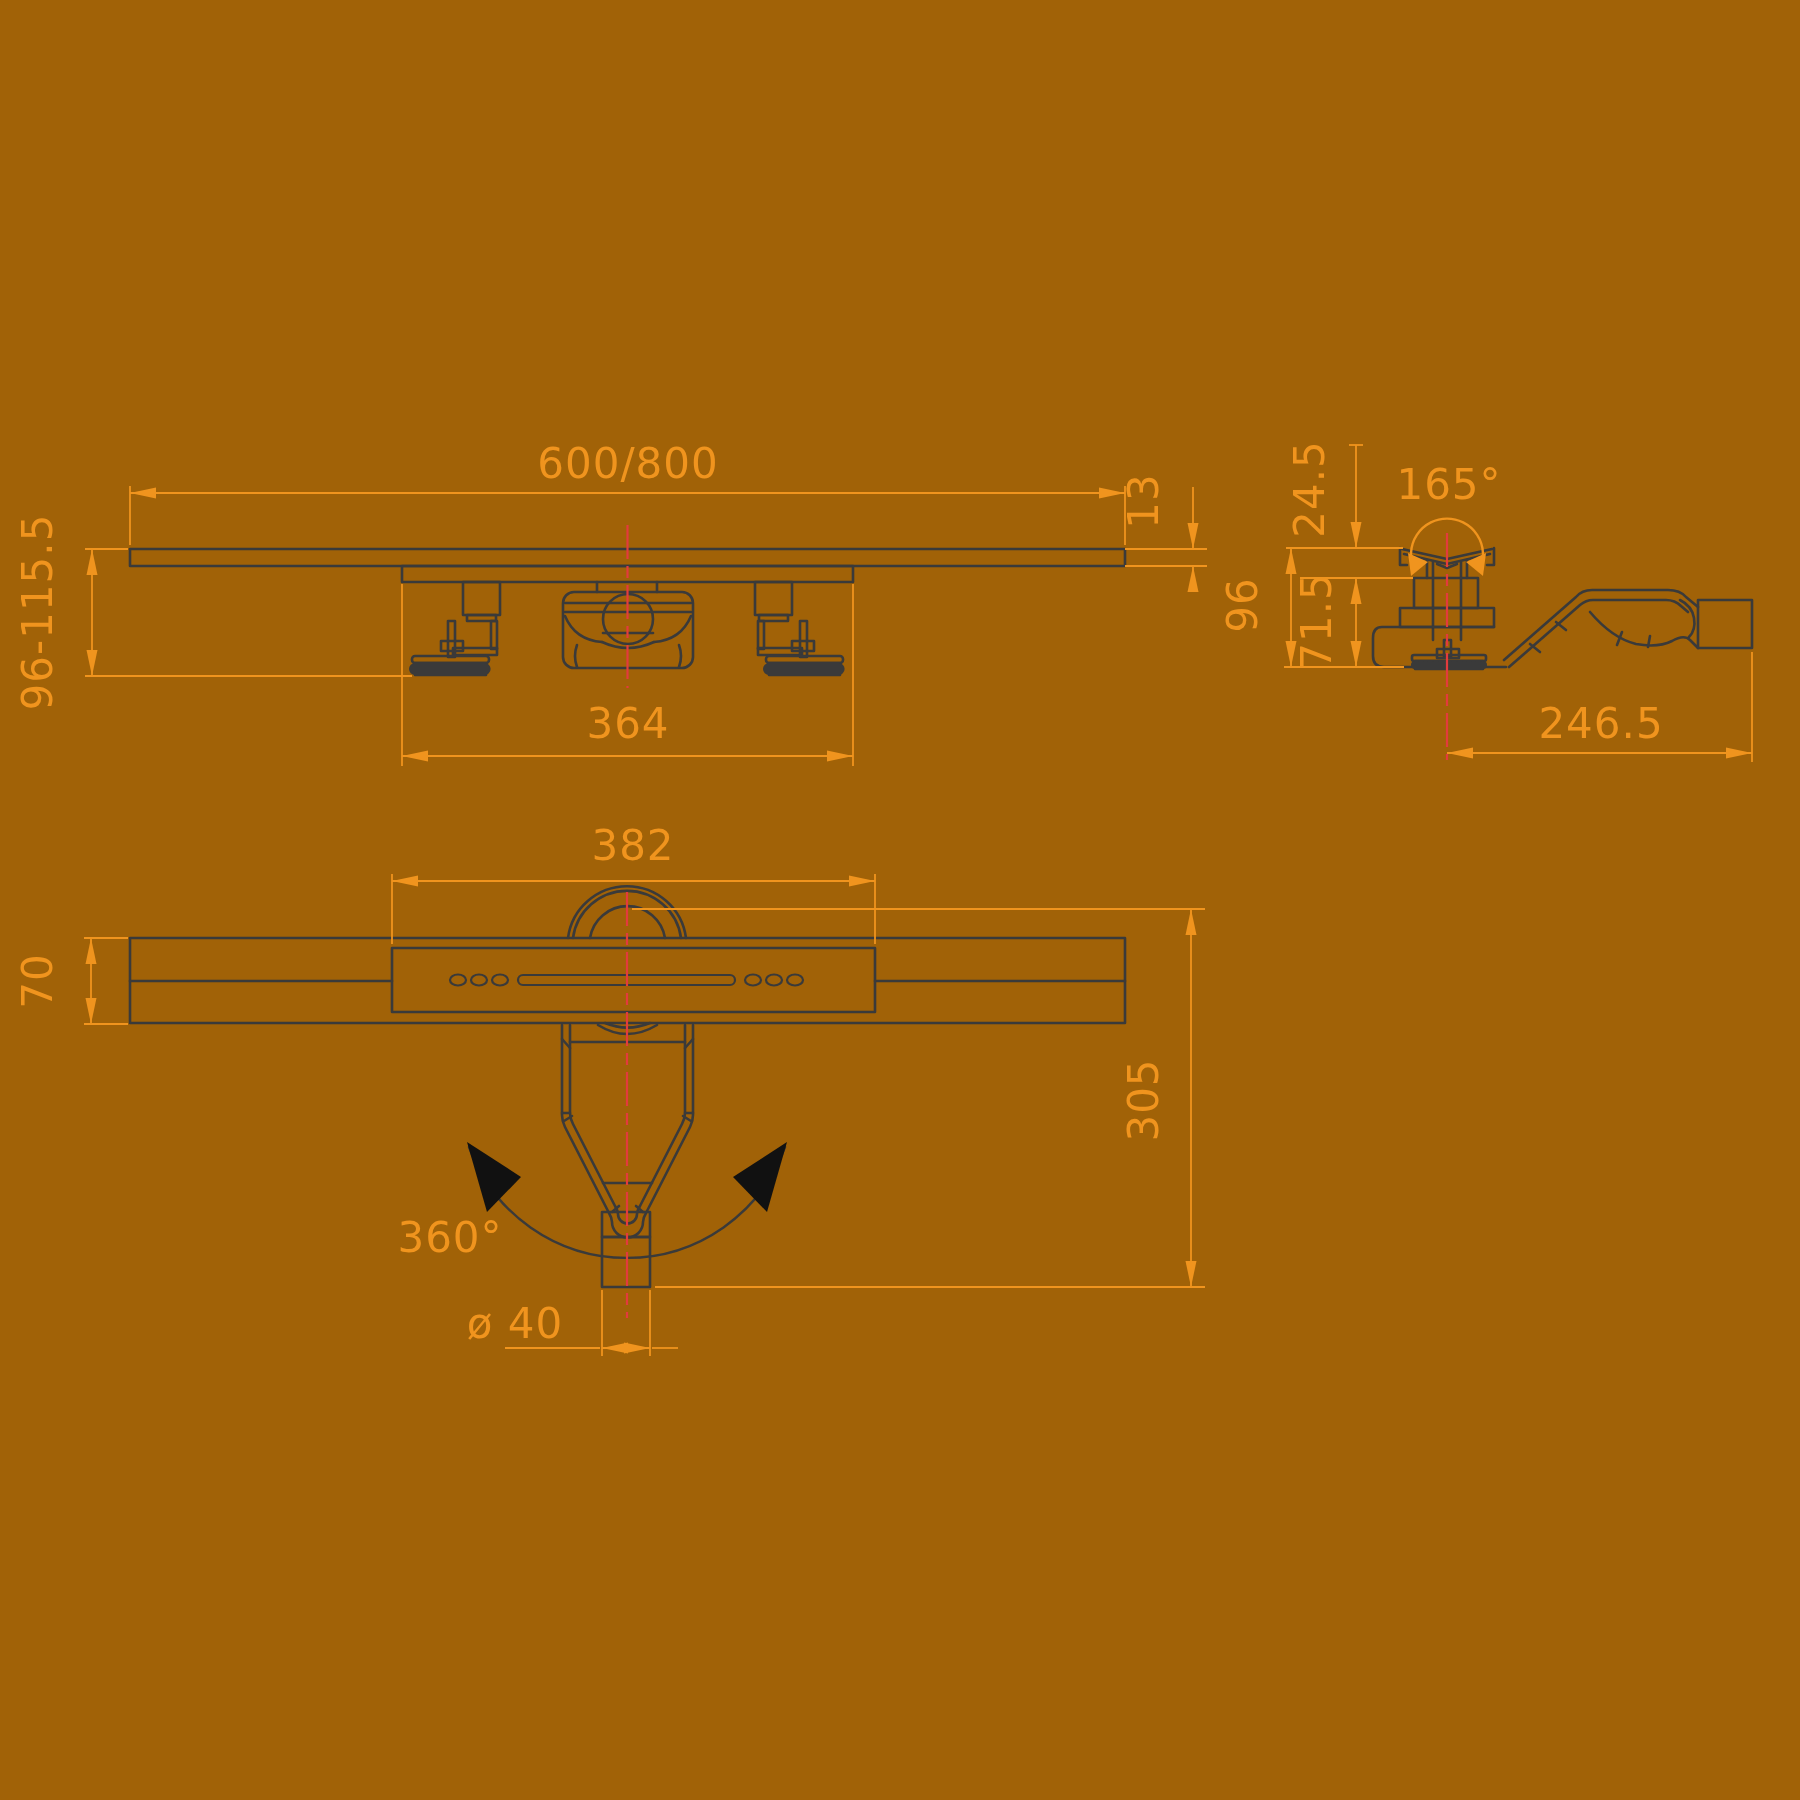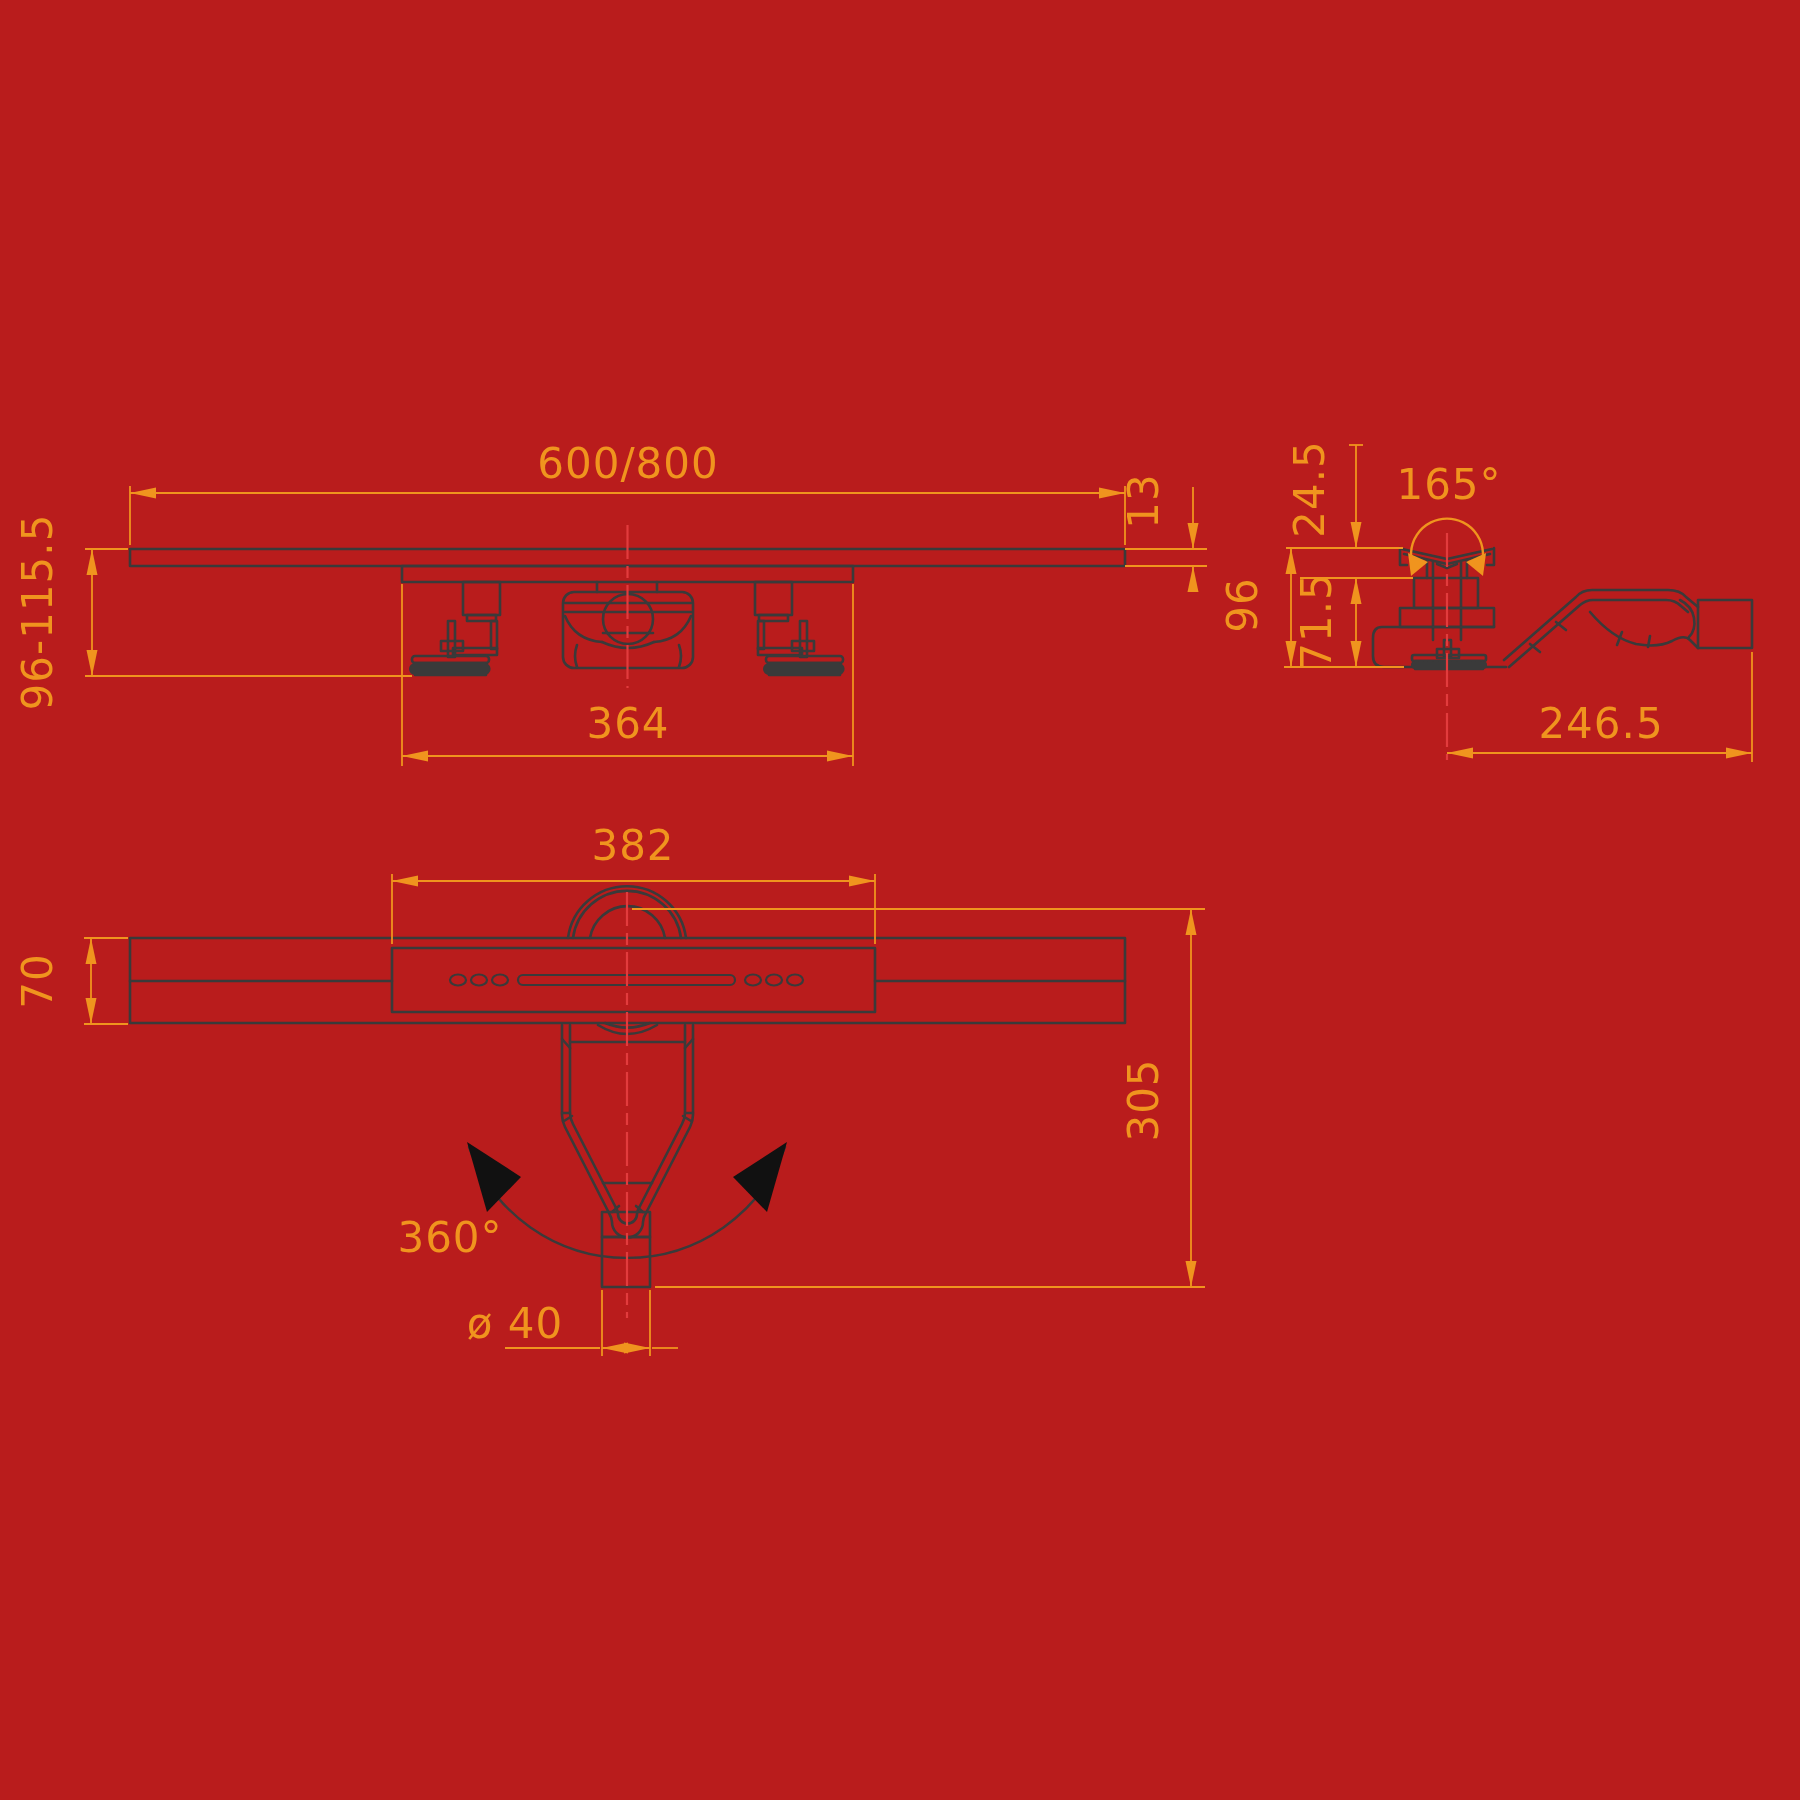--- a/index.html
+++ b/index.html
@@ -1,16 +1,16 @@
 <!DOCTYPE html>
 <html><head>
 <meta charset="utf-8">
 <style>
   html,body{margin:0;padding:0;background:#ffffff;}
-  .page{width:1800px;height:1800px;background:#b91c1c;position:relative;margin:0 auto;
+  .page{width:1800px;height:1800px;background:#a16207;position:relative;margin:0 auto;
         font-family:"DejaVu Sans","Liberation Sans",sans-serif;}
   svg{display:block;}
   text{font-family:"DejaVu Sans","Liberation Sans",sans-serif;font-size:42px;letter-spacing:1px;}
   .dim-line{marker-start:url(#ah);marker-end:url(#ah);}
   .dim-end{marker-end:url(#ah);}
   .lw{fill:none;stroke-width:2.6;stroke-linecap:round;stroke-linejoin:round;}
   .ow{fill:none;stroke-width:1.8;stroke-linecap:butt;}
   .cl{fill:none;stroke-width:2.2;stroke-dasharray:34 7 12 7;}
 </style>
 </head>

